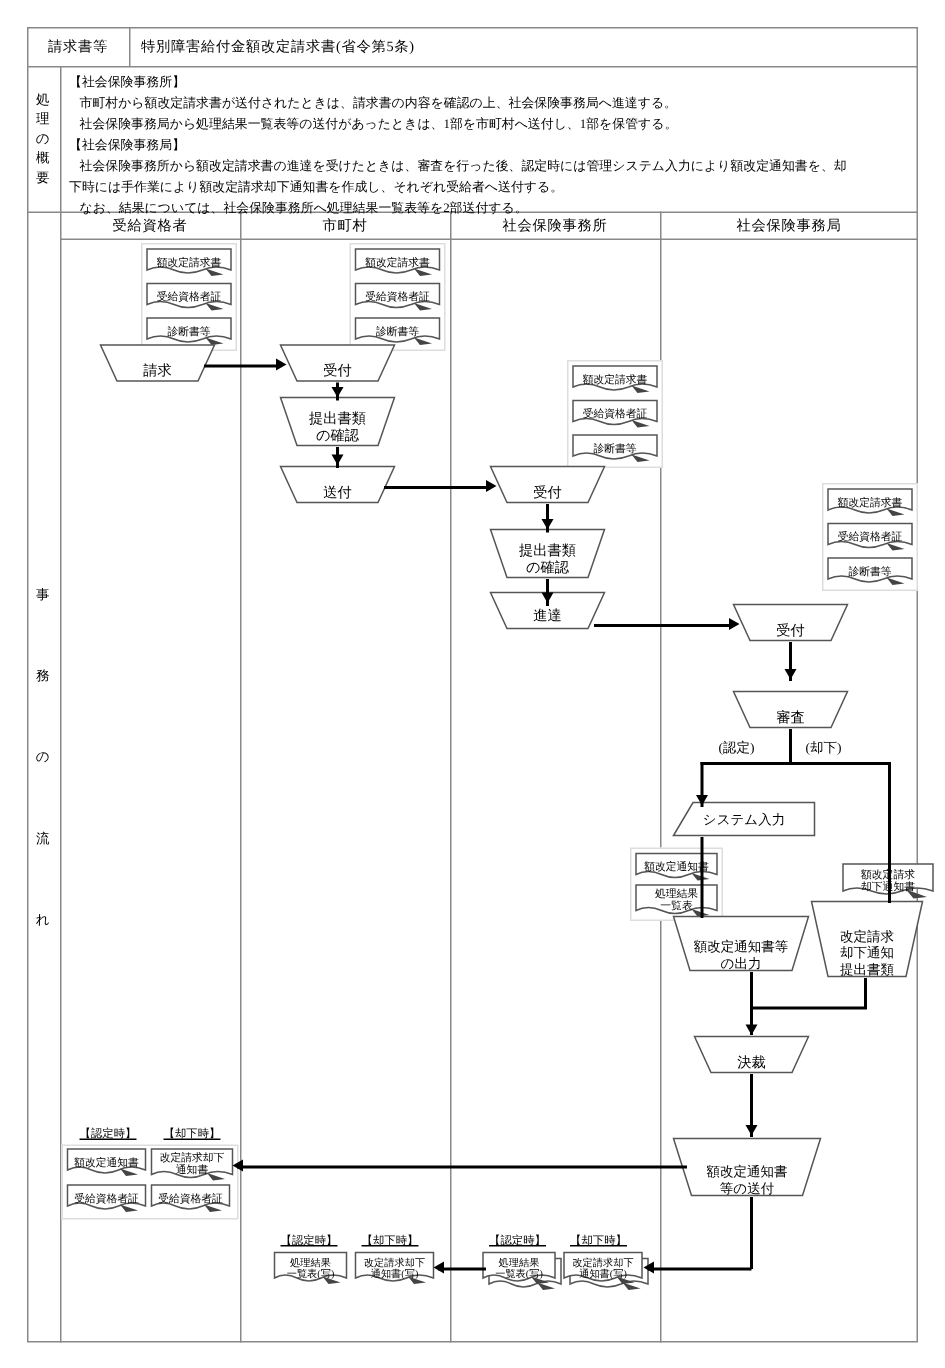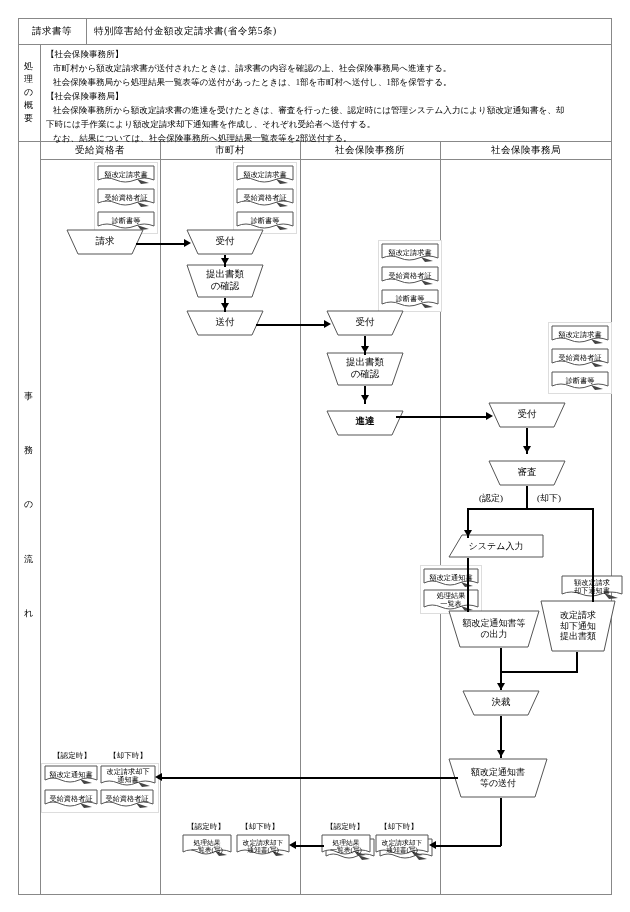--- a/index.html
+++ b/index.html
@@ -14,21 +14,21 @@
   .cellhead{position:absolute;display:flex;align-items:center;justify-content:center;
             font-size:9.5px;letter-spacing:.5px;}
   .vtext{position:absolute;display:flex;flex-direction:column;align-items:center;
          justify-content:center;font-size:9px;line-height:1.45;letter-spacing:1px;}
   .vtext span{display:block;}
 
   .summary{position:absolute;font-size:8.6px;line-height:1.62;}
   .summary div{white-space:nowrap;}
   .ind1{padding-left:7px;}
   .ind0{padding-left:0px;}
-  .trap{position:absolute;display:flex;align-items:center;justify-content:center;
+  .trap{position:absolute;display:flex;align-items:flex-end;justify-content:center;
         text-align:center;font-size:9.5px;line-height:1.22;color:#000;}
   .trap svg{position:absolute;left:0;top:0;}
   .trap .lbl{position:relative;z-index:2;}
 
   .para{position:absolute;display:flex;align-items:center;justify-content:center;
         font-size:9px;}
   .para svg{position:absolute;left:0;top:0;}
   .para .lbl{position:relative;z-index:2;}
 
   
@@ -42,21 +42,21 @@
   
   .conn{position:absolute;background:#000;}
   .conn.h{height:1.6px;}
   .conn.v{width:1.6px;}
   .arrow{position:absolute;width:0;height:0;}
   .ar-r{border-top:4px solid transparent;border-bottom:4px solid transparent;border-left:7px solid #000;}
   .ar-l{border-top:4px solid transparent;border-bottom:4px solid transparent;border-right:7px solid #000;}
   .ar-d{border-left:4px solid transparent;border-right:4px solid transparent;border-top:7px solid #000;}
 
   .brlabel{position:absolute;font-size:9px;}
-  .grouplabel{position:absolute;font-size:7.6px;text-align:center;}
+  .grouplabel{position:absolute;font-size:7.6px;text-align:center;text-decoration:underline;}
 </style>
 </head>
 <body>
 
 <div id="page">
 
   <div class="frame" style="left:18px;top:18px;width:594px;height:877px;"></div>
 
   <div class="hline" style="left:18px;top:44px;width:594px;"></div>
 
@@ -236,21 +236,21 @@
   </div>
 
   <div class="trap" style="left:326px;top:352px;width:78px;height:34px;">
     <svg width="78" height="34" viewBox="0 0 78 34">
       <path d="M1 1 H77 L66 33 H12 Z" fill="#fff" stroke="#555" stroke-width="1"></path>
     </svg>
     <span class="lbl" style="white-space:pre-line;">提出書類
 の確認</span>
   </div>
 
-  <div class="trap" style="left:326px;top:410px;width:78px;height:24px;font-weight:bold;">
+  <div class="trap" style="left:326px;top:394px;width:78px;height:24px;">
     <svg width="78" height="26" viewBox="0 0 78 26">
       <path d="M1 1 H77 L66 25 H12 Z" fill="#fff" stroke="#555" stroke-width="1"></path>
     </svg>
     <span class="lbl">進達</span>
   </div>
 
   <div class="trap" style="left:488px;top:402px;width:78px;height:26px;">
     <svg width="78" height="26" viewBox="0 0 78 26">
       <path d="M1 1 H77 L66 25 H12 Z" fill="#fff" stroke="#555" stroke-width="1"></path>
     </svg>

